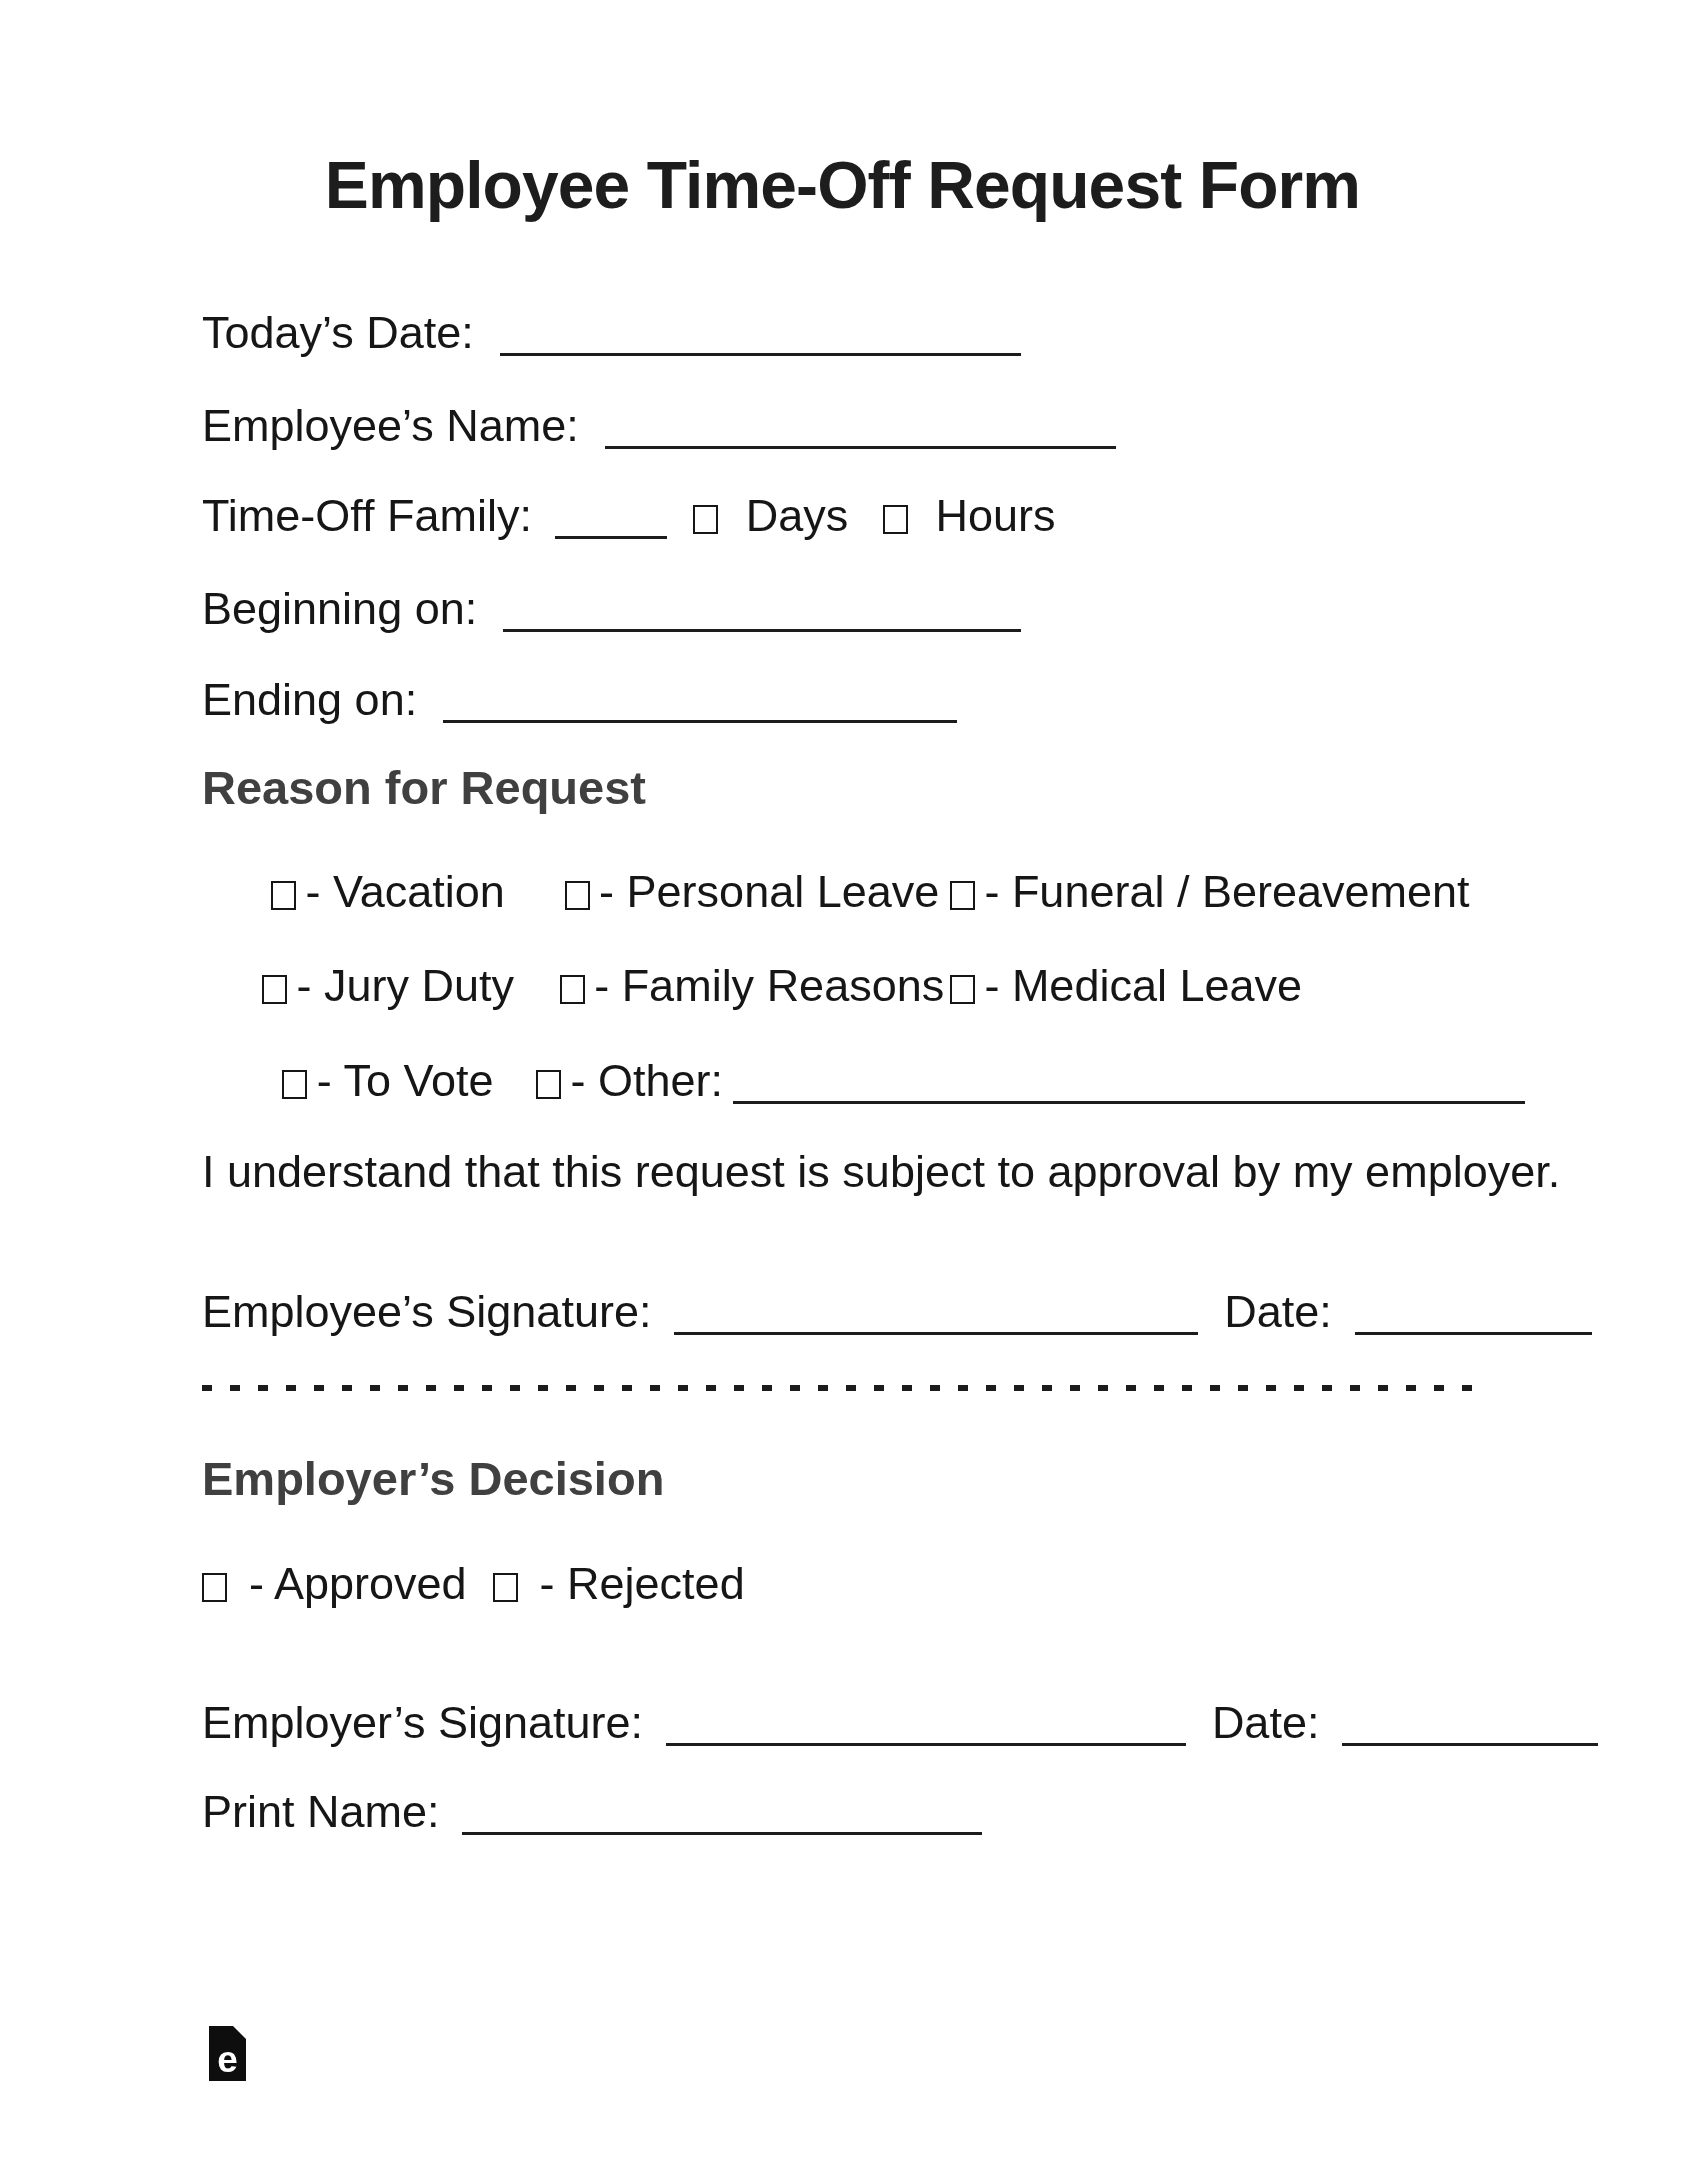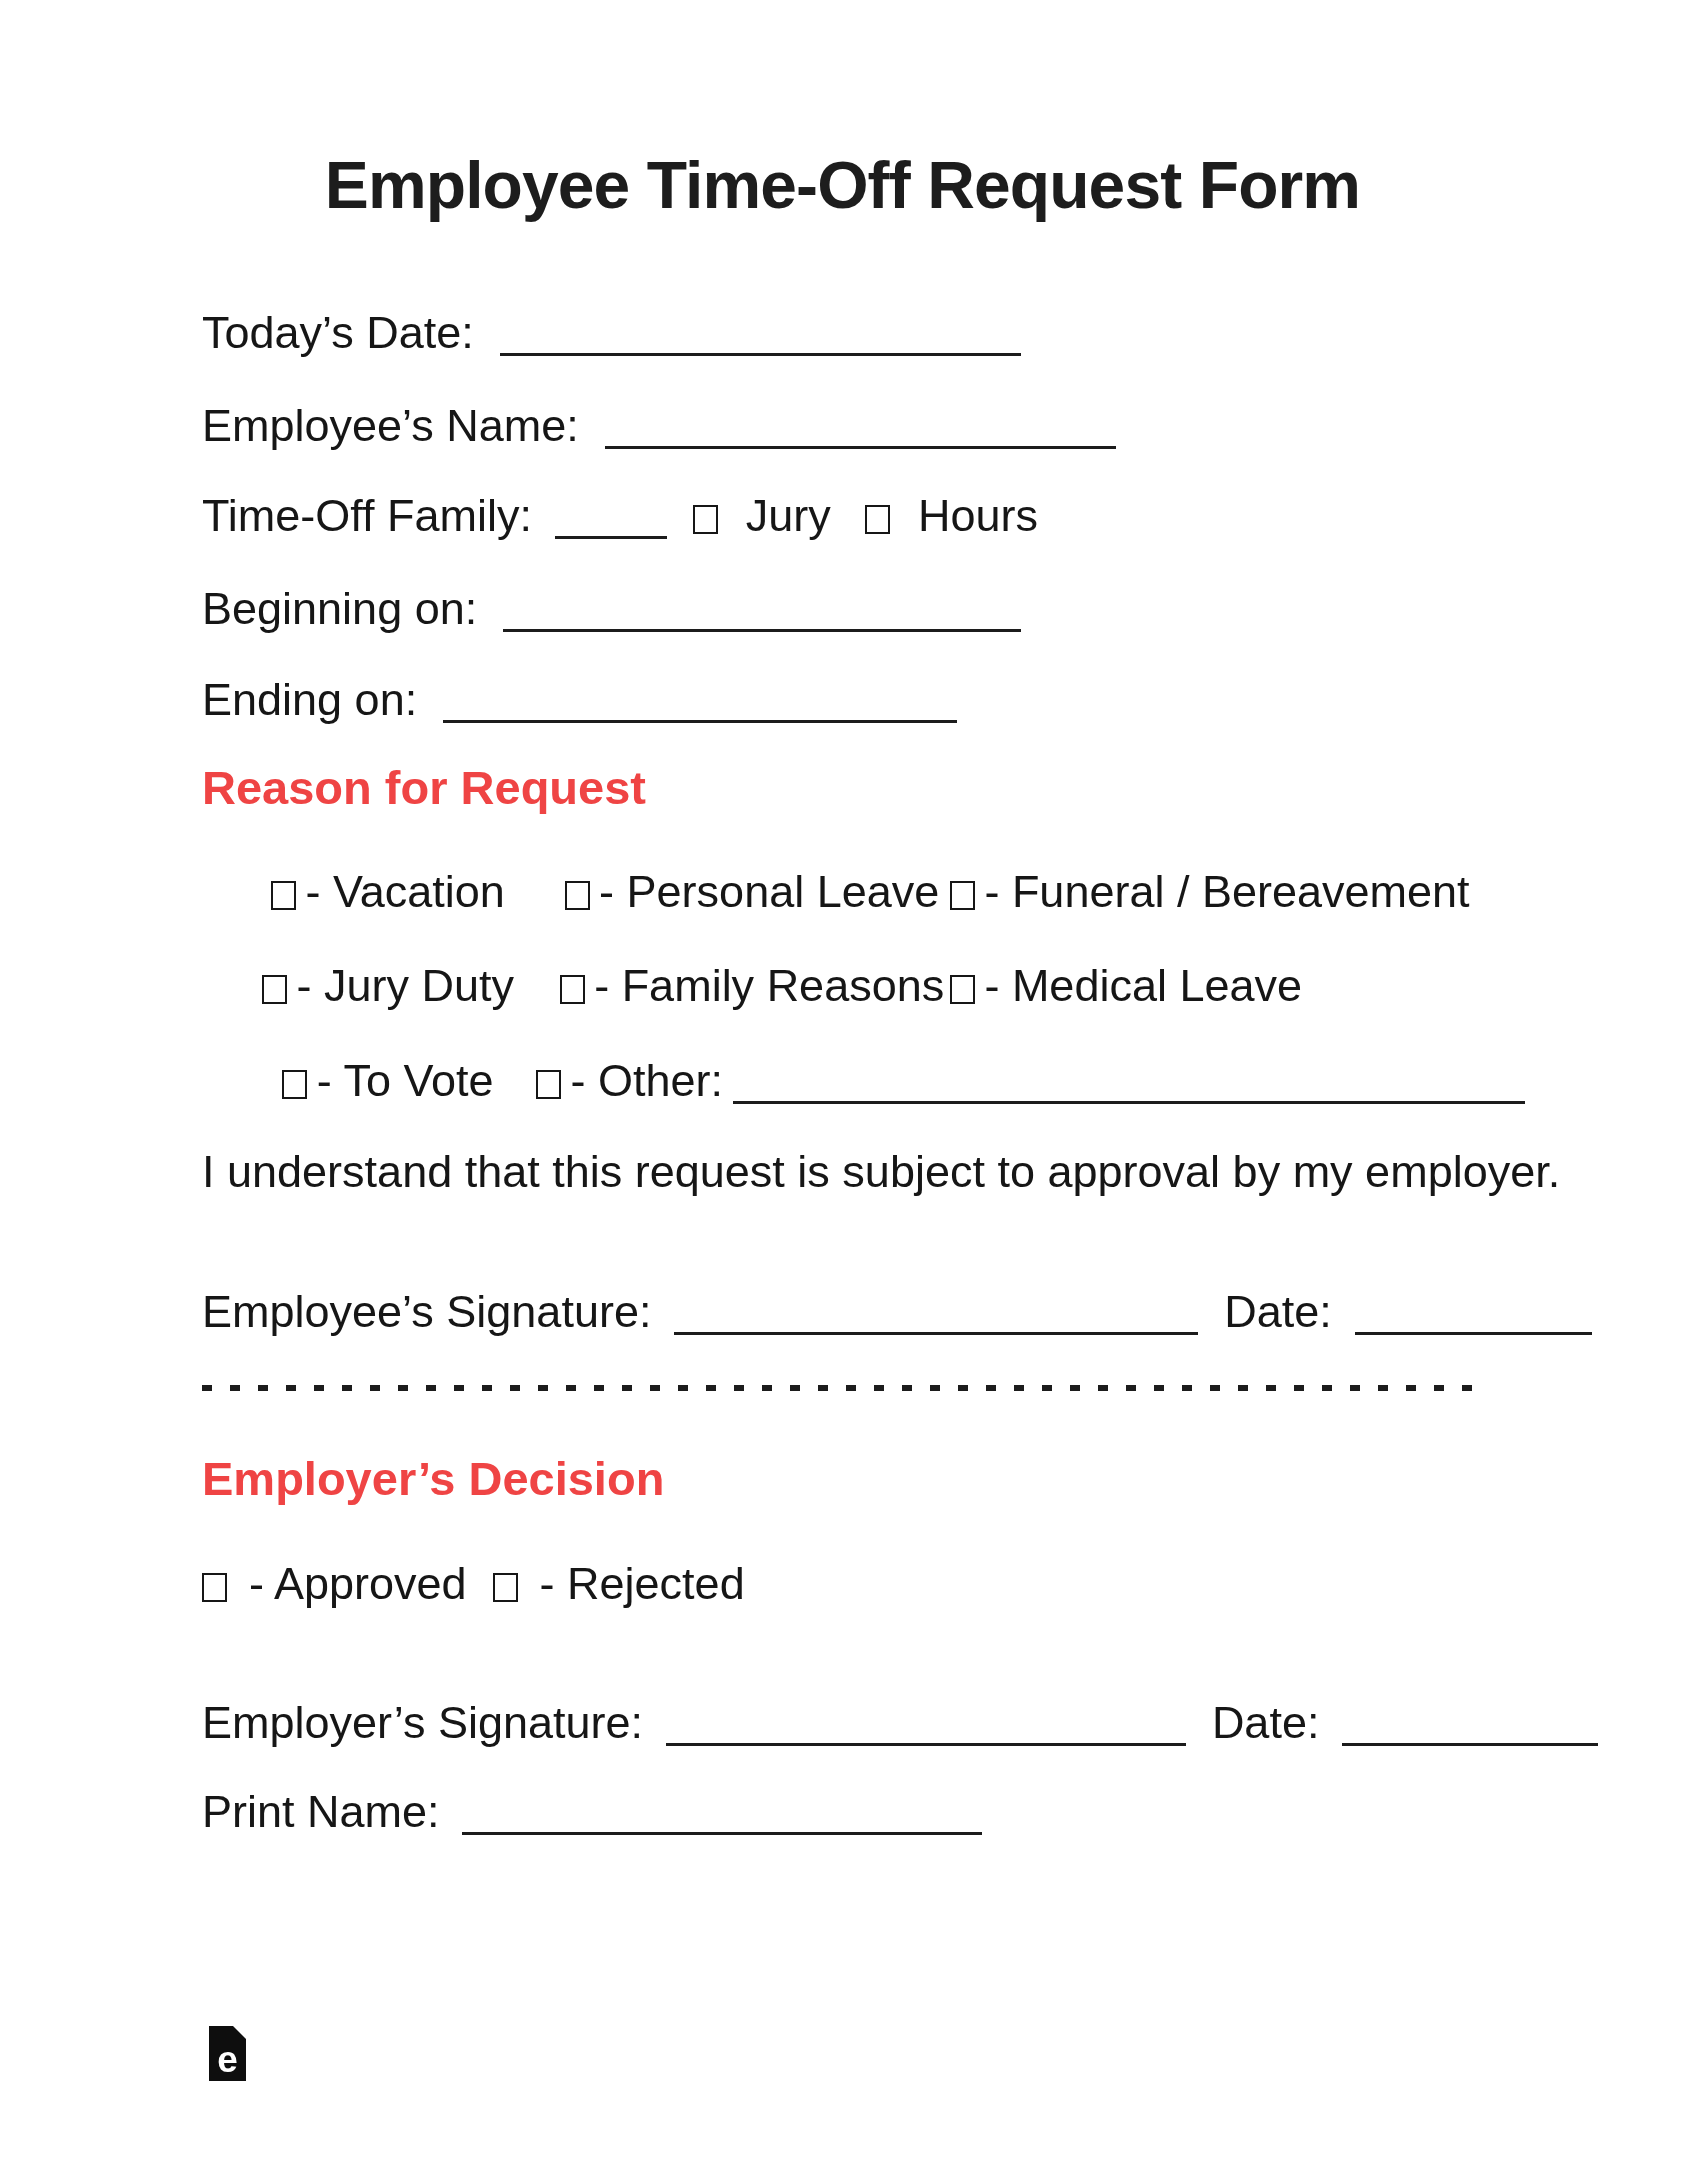--- a/index.html
+++ b/index.html
@@ -31,21 +31,21 @@
     white-space:nowrap;
     text-align:center;
   }
   .section-heading{
     position:absolute;
     left:202px;
     font-size:47px;
     font-weight:bold;
     line-height:53px;
     margin:0;
-    color:#ef4444;
+    color:#404040;
   }
   .statement{
     font-weight:normal;
   }
   .blank-line{
     display:inline-block;
     height:1.7px;
     border-bottom:3.4px solid #1c1c1c;
     vertical-align:-7.7px;
   }
@@ -130,21 +130,21 @@
 
   <div class="row" style="top:404px">
     <span>Employee’s Name:</span>
     <span class="blank-line w600 ml16"></span>
   </div>
 
   <div class="row" style="top:494px">
     <span>Time-Off Family:</span>
     <span class="blank-line w132 ml12"></span>
     <span class="checkbox ml16"></span>
-    <span class="ml18">Jury</span>
+    <span class="ml18">Days</span>
     <span class="checkbox ml26"></span>
     <span class="ml18">Hours</span>
   </div>
 
   <div class="row" style="top:587px">
     <span>Beginning on:</span>
     <span class="blank-line w608 ml16"></span>
   </div>
 
   <div class="row" style="top:678px">

